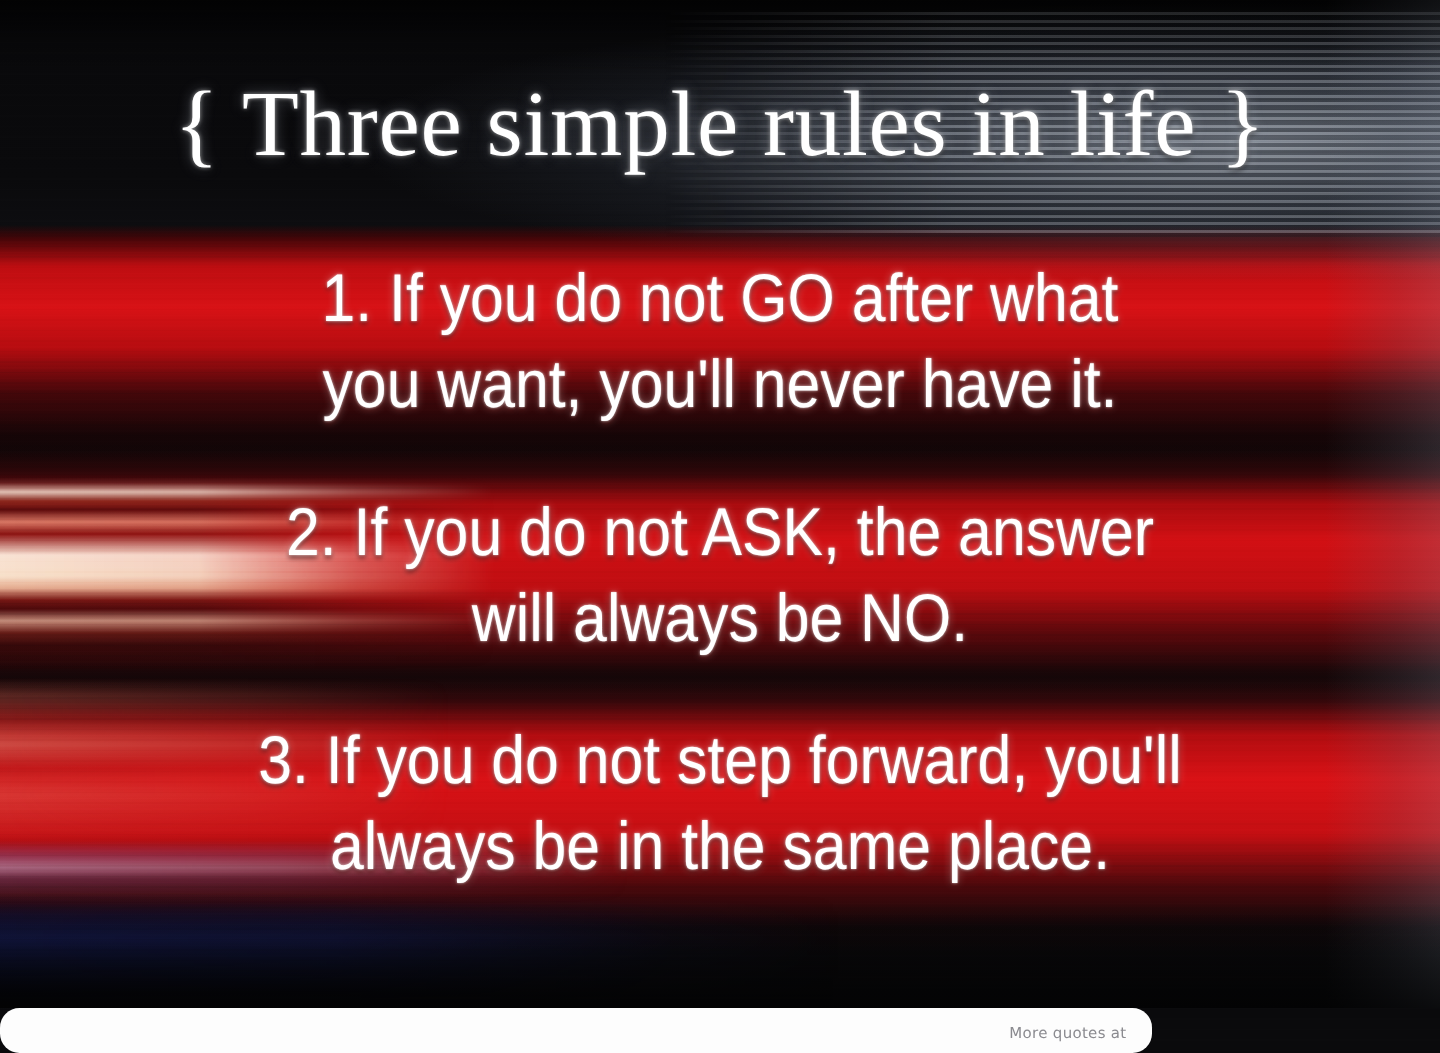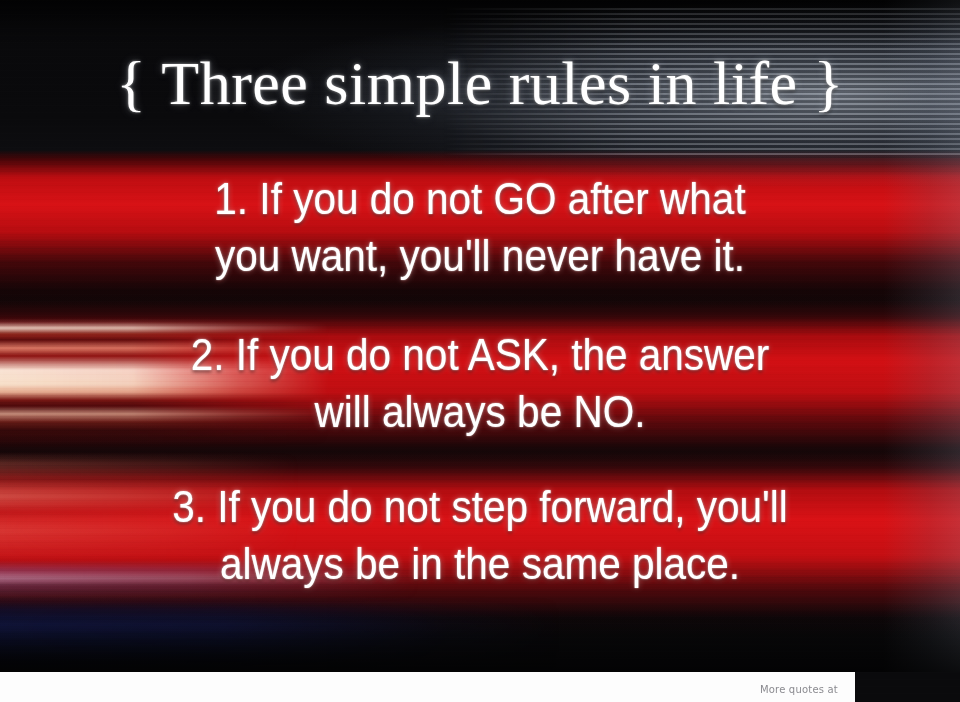--- a/index.html
+++ b/index.html
@@ -269,28 +269,29 @@
   #rule-2 { top: 326px; }
   #rule-3 { top: 478px; }
 
   .rule .ln { display: block; white-space: nowrap; }
 
   
   .footer {
     position: absolute;
     left: 0;
     top: 672px;
-    width: 855px;
+    width: 768px;
     height: 30px;
     background: #fdfdfd;
     display: flex;
     align-items: center;
     justify-content: flex-end;
     padding-right: 8px;
     box-sizing: border-box;
+    border-radius: 13px;
   }
   .wm-pre {
     font-family: "DejaVu Sans", sans-serif;
     font-size: 10px;
     color: #8b8b90;
     letter-spacing: 0.2px;
     margin-right: 9px;
     position: relative;
     top: 2px;
   }

